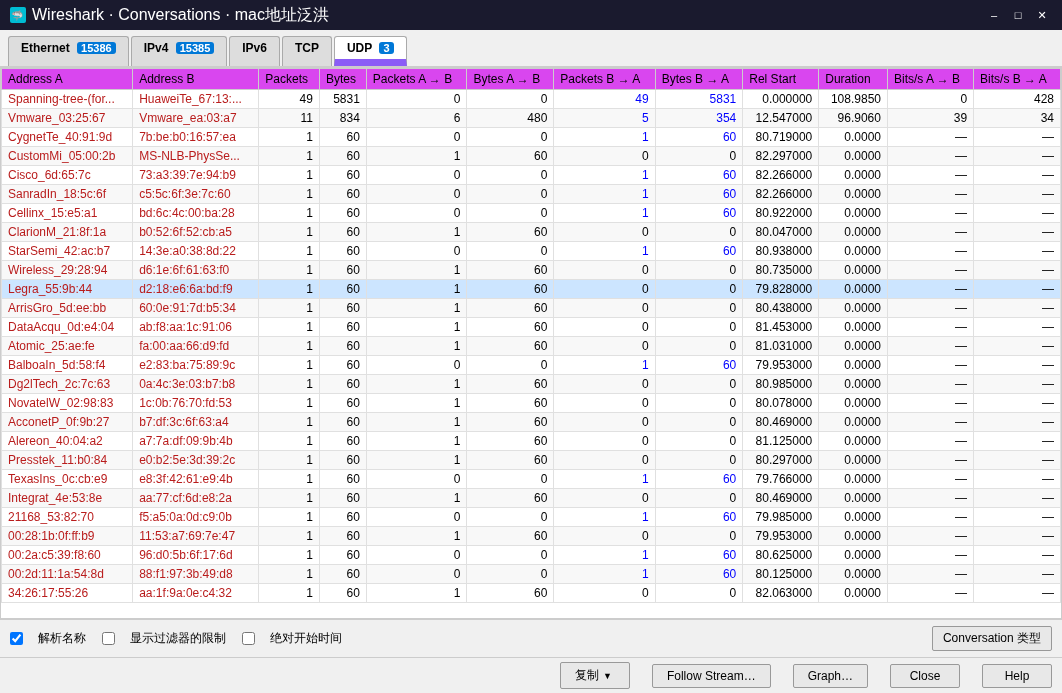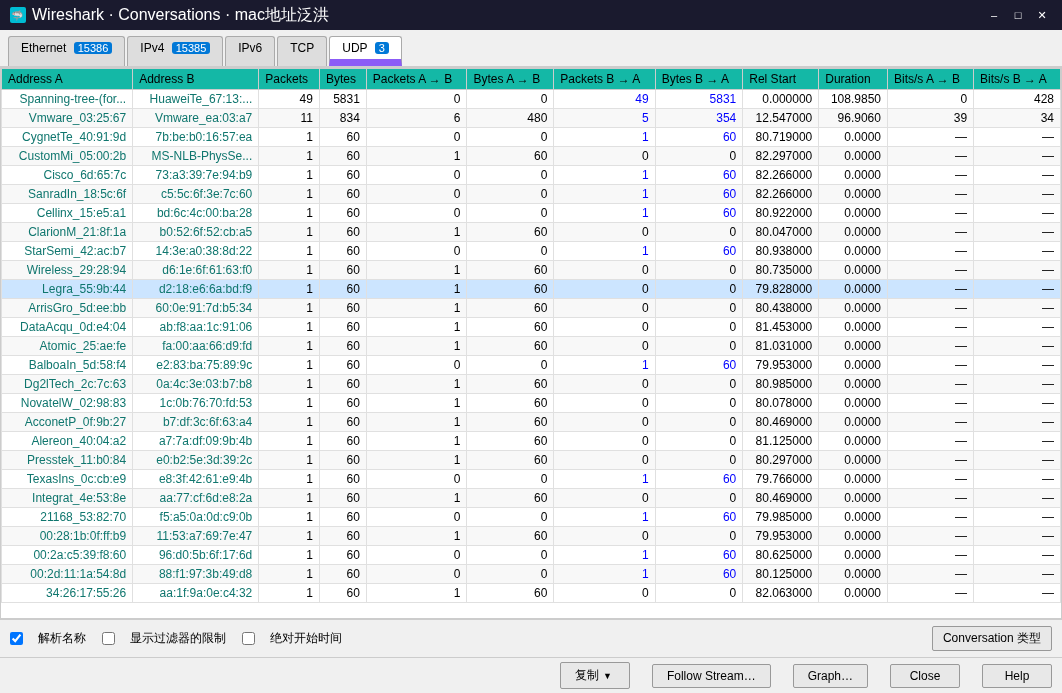--- a/index.html
+++ b/index.html
@@ -32,20 +32,21 @@
     
     .window { background: #f0f0f0; height: calc(693px - 30px); display: flex; flex-direction: column; }
 
     
     .tabs-bar {
       background: #f0f0f0;
       padding: 6px 8px 0 8px;
       display: flex;
       gap: 2px;
       border-bottom: 1px solid #ccc;
+      font-weight: bold;
     }
     .tab {
       padding: 4px 12px;
       background: #ddd;
       border: 1px solid #aaa;
       border-bottom: none;
       cursor: pointer;
       font-size: 12px;
       border-radius: 3px 3px 0 0;
     }
@@ -71,40 +72,40 @@
       border: 1px solid #ccc;
       margin: 0;
     }
 
     table {
       width: 100%;
       border-collapse: collapse;
       font-size: 12px;
     }
     thead th {
-      background: #14b8a6;
+      background: #d946ef;
       border: 1px solid #ccc;
       padding: 3px 6px;
       text-align: left;
       white-space: nowrap;
       font-weight: normal;
       position: sticky;
       top: 0;
       z-index: 2;
     }
     tbody tr:nth-child(odd) { background: #fff; }
     tbody tr:nth-child(even) { background: #f8f8f8; }
     tbody tr.selected { background: #cce5ff; }
     tbody td {
       border: 1px solid #e0e0e0;
       padding: 2px 6px;
       white-space: nowrap;
       font-size: 12px;
     }
-    .link-text { color: #0f766e; text-align: right; }
+    .link-text { color: #b91c1c; }
     .num-blue { color: #0000ff; }
     .align-right { text-align: right; }
 
     
     .bottom-bar {
       background: #f0f0f0;
       padding: 6px 10px;
       display: flex;
       align-items: center;
       gap: 16px;

